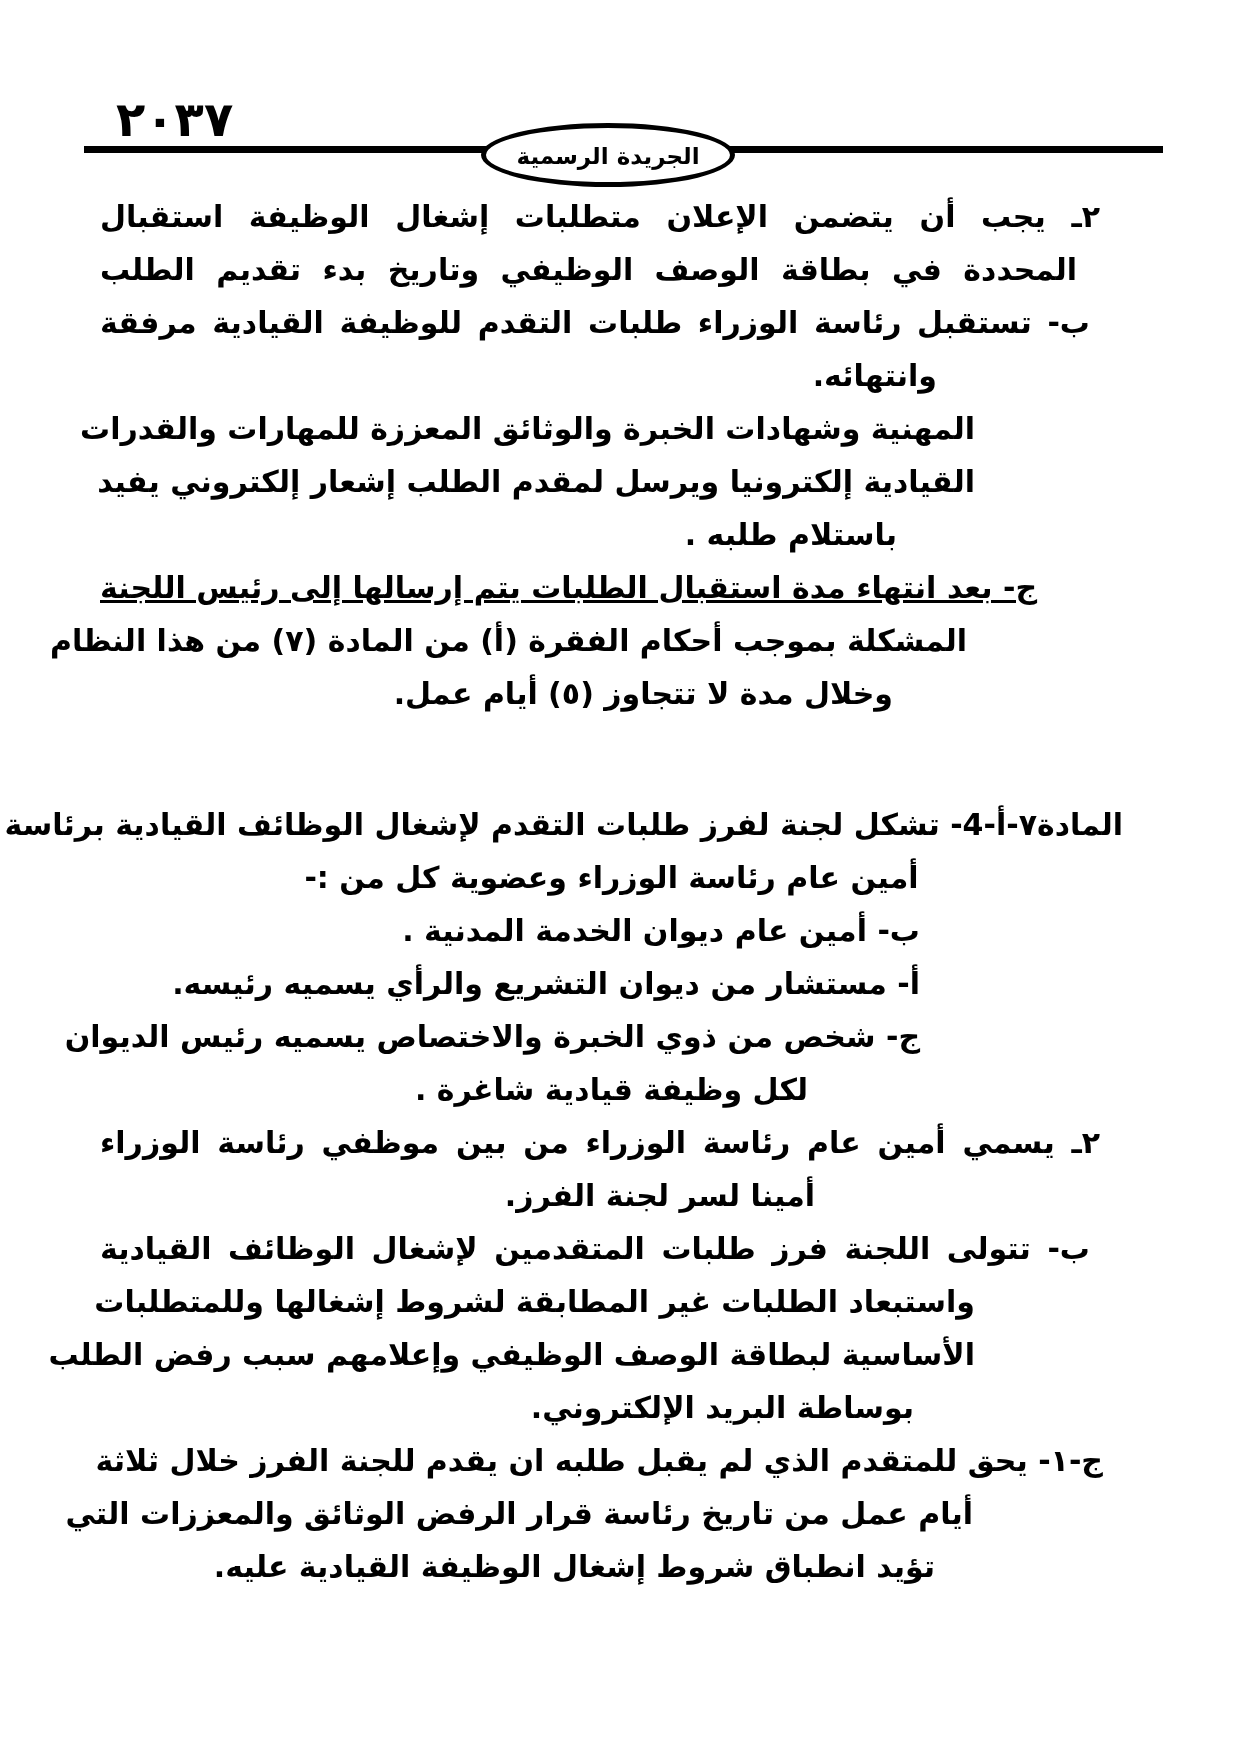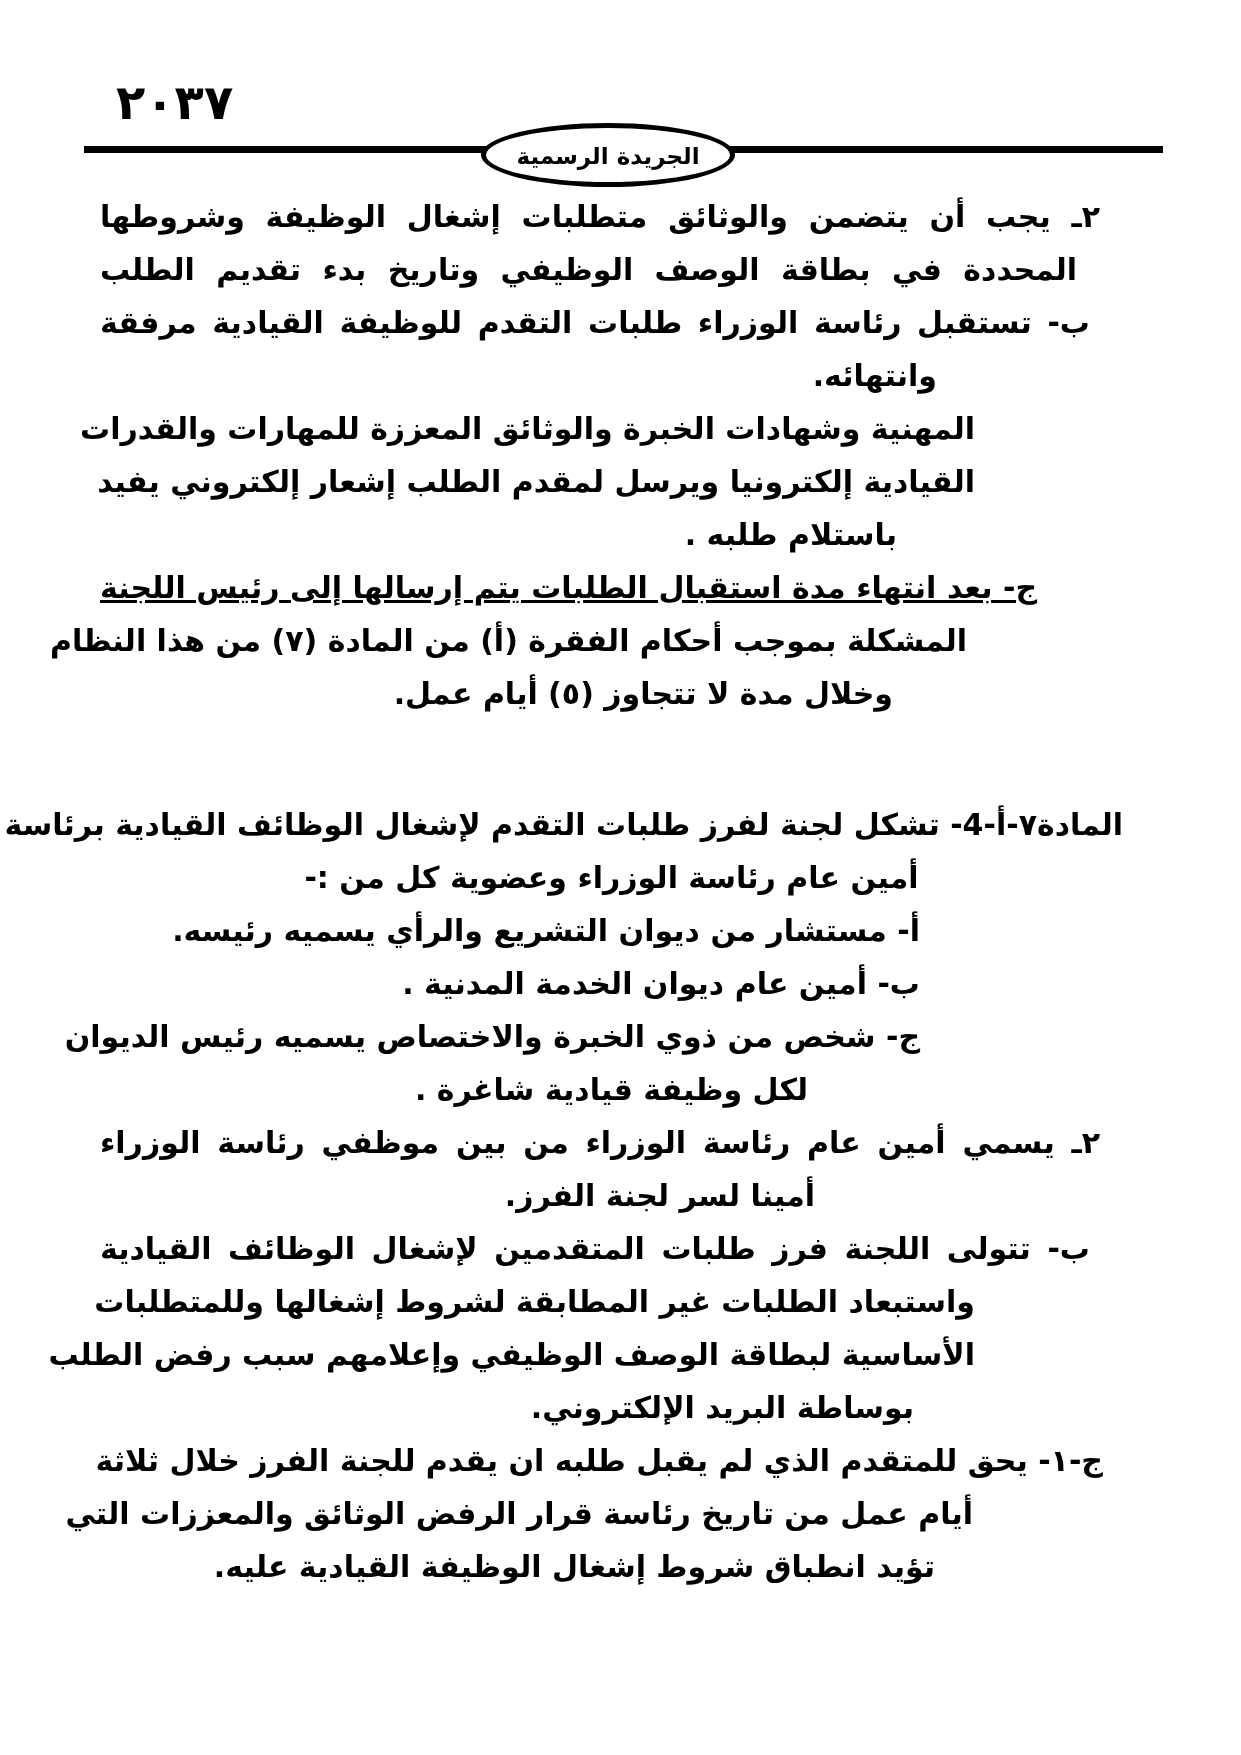--- a/index.html
+++ b/index.html
@@ -12,21 +12,21 @@
     width: 1241px;
     height: 1755px;
     background: #ffffff;
     overflow: hidden;
     direction: rtl;
     font-family: "DejaVu Sans", sans-serif;
     color: #000000;
   }
   .page-number {
     position: absolute;
-    top: 78px;
+    top: 95px;
     left: 116px;
     font-size: 48px;
     font-weight: bold;
     direction: ltr;
     letter-spacing: 2px;
     line-height: 1;
   }
   .header-rule {
     position: absolute;
     top: 146px;
@@ -86,36 +86,36 @@
   <div class="page-number">٢٠٣٧</div>
 
   <div class="header-rule"></div>
 
   <div class="gazette-oval">
     <span class="title">الجريدة الرسمية</span>
   </div>
 
   <div class="content">
       <div class="section">
-        <div class="line a-justify" style="padding-right: 23px;">٢ـ يجب أن يتضمن والوثائق متطلبات إشغال الوظيفة وشروطها</div>
+        <div class="line a-justify" style="padding-right: 23px;">٢ـ يجب أن يتضمن الإعلان متطلبات إشغال الوظيفة استقبال</div>
         <div class="line a-justify" style="padding-right: 46px;">المحددة في بطاقة الوصف الوظيفي وتاريخ بدء تقديم الطلب</div>
         <div class="line a-justify" style="padding-right: 33px;">ب-  تستقبل رئاسة الوزراء طلبات التقدم للوظيفة القيادية مرفقة</div>
         <div class="line a-right" style="padding-right: 186px;">وانتهائه.</div>
         <div class="line a-justify" style="padding-right: 148px;">المهنية وشهادات الخبرة والوثائق المعززة للمهارات والقدرات</div>
         <div class="line a-justify" style="padding-right: 148px;">القيادية إلكترونيا ويرسل لمقدم الطلب إشعار إلكتروني يفيد</div>
         <div class="line a-right" style="padding-right: 226px;">باستلام طلبه .</div>
         <div class="line a-justify" style="padding-right: 86px; text-decoration: underline;">ج-  بعد انتهاء مدة استقبال الطلبات يتم إرسالها إلى رئيس اللجنة</div>
         <div class="line a-justify" style="padding-right: 156px;">المشكلة بموجب أحكام الفقرة (أ) من المادة (٧) من هذا النظام</div>
         <div class="line a-right" style="padding-right: 230px;">وخلال مدة لا تتجاوز (٥) أيام عمل.</div>
       </div>
       <div class="section">
         <div class="line a-justify" style="padding-right: 0px;">المادة٧-أ-4- تشكل لجنة لفرز طلبات التقدم لإشغال الوظائف القيادية برئاسة</div>
         <div class="line a-center" style="padding-right: 0px;">أمين عام رئاسة الوزراء وعضوية كل من :-</div>
+        <div class="line a-right" style="padding-right: 203px;">ب- أمين عام ديوان الخدمة المدنية .</div>
         <div class="line a-right" style="padding-right: 203px;">أ-  مستشار من ديوان التشريع والرأي يسميه رئيسه.</div>
-        <div class="line a-right" style="padding-right: 203px;">ب- أمين عام ديوان الخدمة المدنية .</div>
         <div class="line a-justify" style="padding-right: 203px;">ج-  شخص من ذوي الخبرة والاختصاص يسميه رئيس الديوان</div>
         <div class="line a-center" style="padding-right: 0px;">لكل وظيفة قيادية شاغرة .</div>
         <div class="line a-justify" style="padding-right: 23px;">٢ـ يسمي أمين عام رئاسة الوزراء من بين موظفي رئاسة الوزراء</div>
         <div class="line a-right" style="padding-right: 308px;">أمينا لسر لجنة الفرز.</div>
         <div class="line a-justify" style="padding-right: 33px;">ب-  تتولى اللجنة فرز طلبات المتقدمين لإشغال الوظائف القيادية</div>
         <div class="line a-justify" style="padding-right: 148px; margin-left: 28px;">واستبعاد الطلبات غير المطابقة لشروط إشغالها وللمتطلبات</div>
         <div class="line a-justify" style="padding-right: 148px;">الأساسية لبطاقة الوصف الوظيفي وإعلامهم سبب رفض الطلب</div>
         <div class="line a-right" style="padding-right: 209px;">بوساطة البريد الإلكتروني.</div>
         <div class="line a-justify" style="padding-right: 20px;">ج-١- يحق للمتقدم الذي لم يقبل طلبه ان يقدم للجنة الفرز خلال ثلاثة</div>
         <div class="line a-justify" style="padding-right: 150px;">أيام عمل من تاريخ رئاسة قرار الرفض الوثائق والمعززات التي</div>

